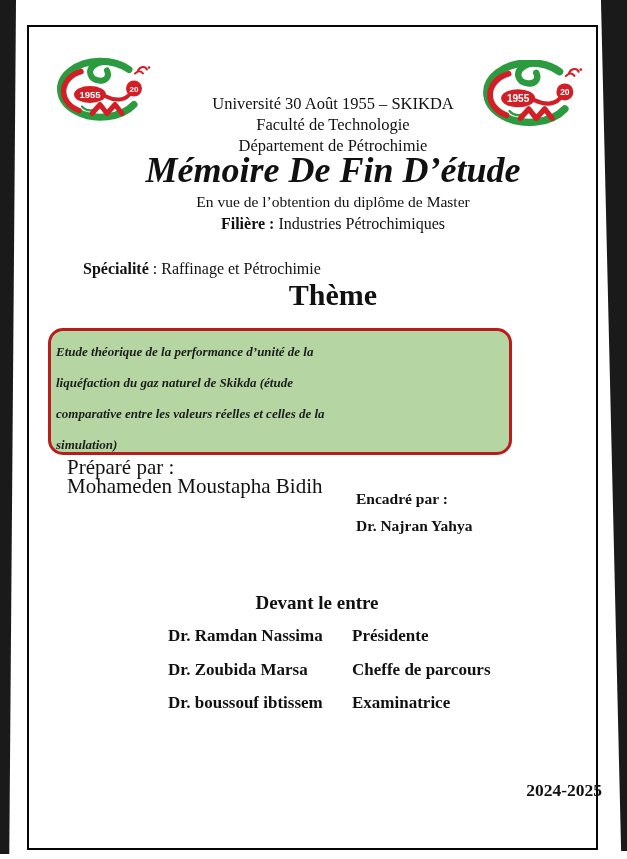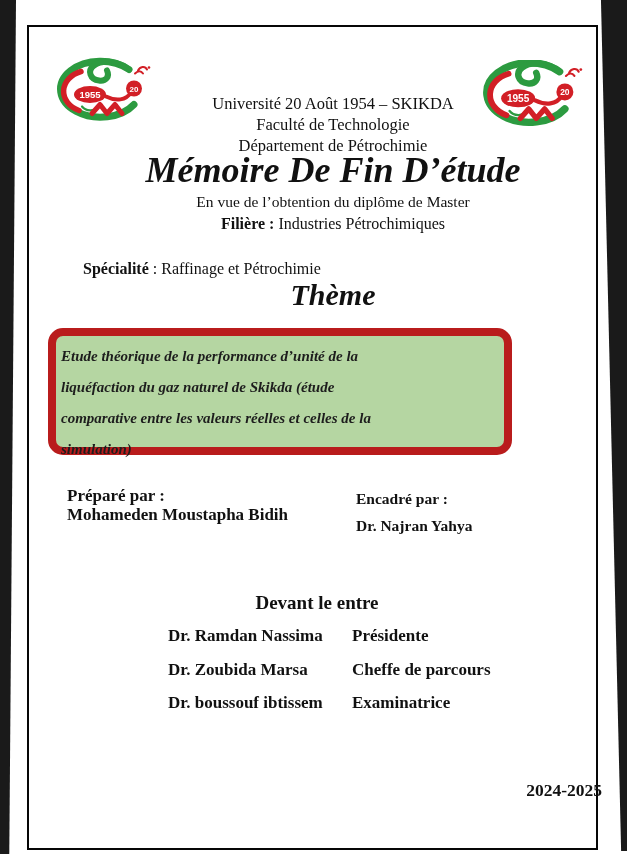--- a/index.html
+++ b/index.html
@@ -12,30 +12,30 @@
   .edge-right{left:599px;width:28px;height:851px;clip-path:polygon(7% 0,100% 0,100% 100%,79% 100%);}
   .frame{position:absolute;left:27px;top:25px;width:567px;height:821px;border:2px solid #060606;}
   .abs{position:absolute;}
   .col-main{left:73px;width:520px;text-align:center;}
   .hdr{top:93px;font-size:16.5px;line-height:21px;}
   .doc-title{top:150px;font-size:36px;font-weight:bold;font-style:italic;line-height:40px;}
   .subtitle{top:193px;font-size:15.5px;}
   .filiere{top:215px;font-size:16px;}
   .specialite{left:83px;width:520px;text-align:left;top:260px;font-size:16px;}
   .bold{font-weight:bold;}
-  .theme-h{top:278px;font-size:30px;font-weight:bold;font-style:italic;}
+  .theme-h{top:278px;font-size:30px;font-weight:bold;}
   .theme-box{
     left:48px;top:328px;width:464px;height:127px;box-sizing:border-box;
-    background:#b5d6a2;border:8px solid #b91c1c;border-radius:15px;
+    background:#b5d6a2;border:3px solid #b91c1c;border-radius:15px;
     padding:5px 6px 0 5px;
-    font-size:15px;font-weight:bold;font-style:italic;line-height:31px;
+    font-size:13px;font-weight:bold;font-style:italic;line-height:31px;
     color:#1d1d1d;
   }
   .theme-box .tline{white-space:nowrap;}
-  .prep{left:67px;top:486px;font-size:17px;font-weight:bold;line-height:19px;}
+  .prep{left:67px;top:458px;font-size:21px;font-weight:normal;line-height:19px;}
   .enc{left:356px;top:489px;font-size:15.5px;font-weight:bold;line-height:19px;}
   .enc .gap{margin-top:8px;}
   .jury-h{left:57px;width:520px;text-align:center;top:592px;font-size:19px;font-weight:bold;}
   .jury{left:168px;top:626px;font-size:17px;font-weight:bold;line-height:19px;}
   .jury-row{display:flex;margin-bottom:14.5px;}
   .jury-name{width:184px;}
   .year{top:780px;left:82px;width:520px;text-align:right;font-size:17.5px;font-weight:bold;}
   .logo{position:absolute;}
   .logo-left{left:54px;top:57px;width:100px;height:67px;}
   .logo-right{left:479px;top:60px;width:108px;height:68px;}
@@ -75,21 +75,21 @@
     <path d="M 84,12 c 2,-4 7,-5 9,-1 m -12,4 c 3,-3 6,-3 8,0" fill="none" stroke="#d21f26" stroke-width="2" stroke-linecap="round"></path>
     <circle cx="95" cy="9" r="1.3" fill="#d21f26"></circle>
     <path d="M 28,48 c 4,5 12,5 16,1" fill="none" stroke="#2c9b40" stroke-width="2.2" stroke-linecap="round"></path>
     <path d="M 38,55 L 46,46 L 53,55 L 61,46 L 68,55" fill="none" stroke="#d21f26" stroke-width="5" stroke-linecap="round" stroke-linejoin="round"></path>
   </g>
   <text x="36" y="39.5" text-anchor="middle" font-family="Liberation Sans, sans-serif" font-size="9.5" font-weight="bold" fill="#ffffff">1955</text>
   <text x="80" y="33" text-anchor="middle" font-family="Liberation Sans, sans-serif" font-size="8" font-weight="bold" fill="#ffffff">20</text>
 </svg>
 
 <div class="abs col-main hdr">
-  <div>Université 20 Août 1954 – SKIKDA</div>
+  <div>Université 30 Août 1955 – SKIKDA</div>
   <div>Faculté de Technologie</div>
   <div>Département de Pétrochimie</div>
 </div>
 
 <div class="abs col-main doc-title">Mémoire De Fin D’étude</div>
 
 <div class="abs col-main subtitle">En vue de l’obtention du diplôme de Master</div>
 
 <div class="abs col-main filiere"><span class="bold">Filière :</span><span> Industries Pétrochimiques</span></div>
 

